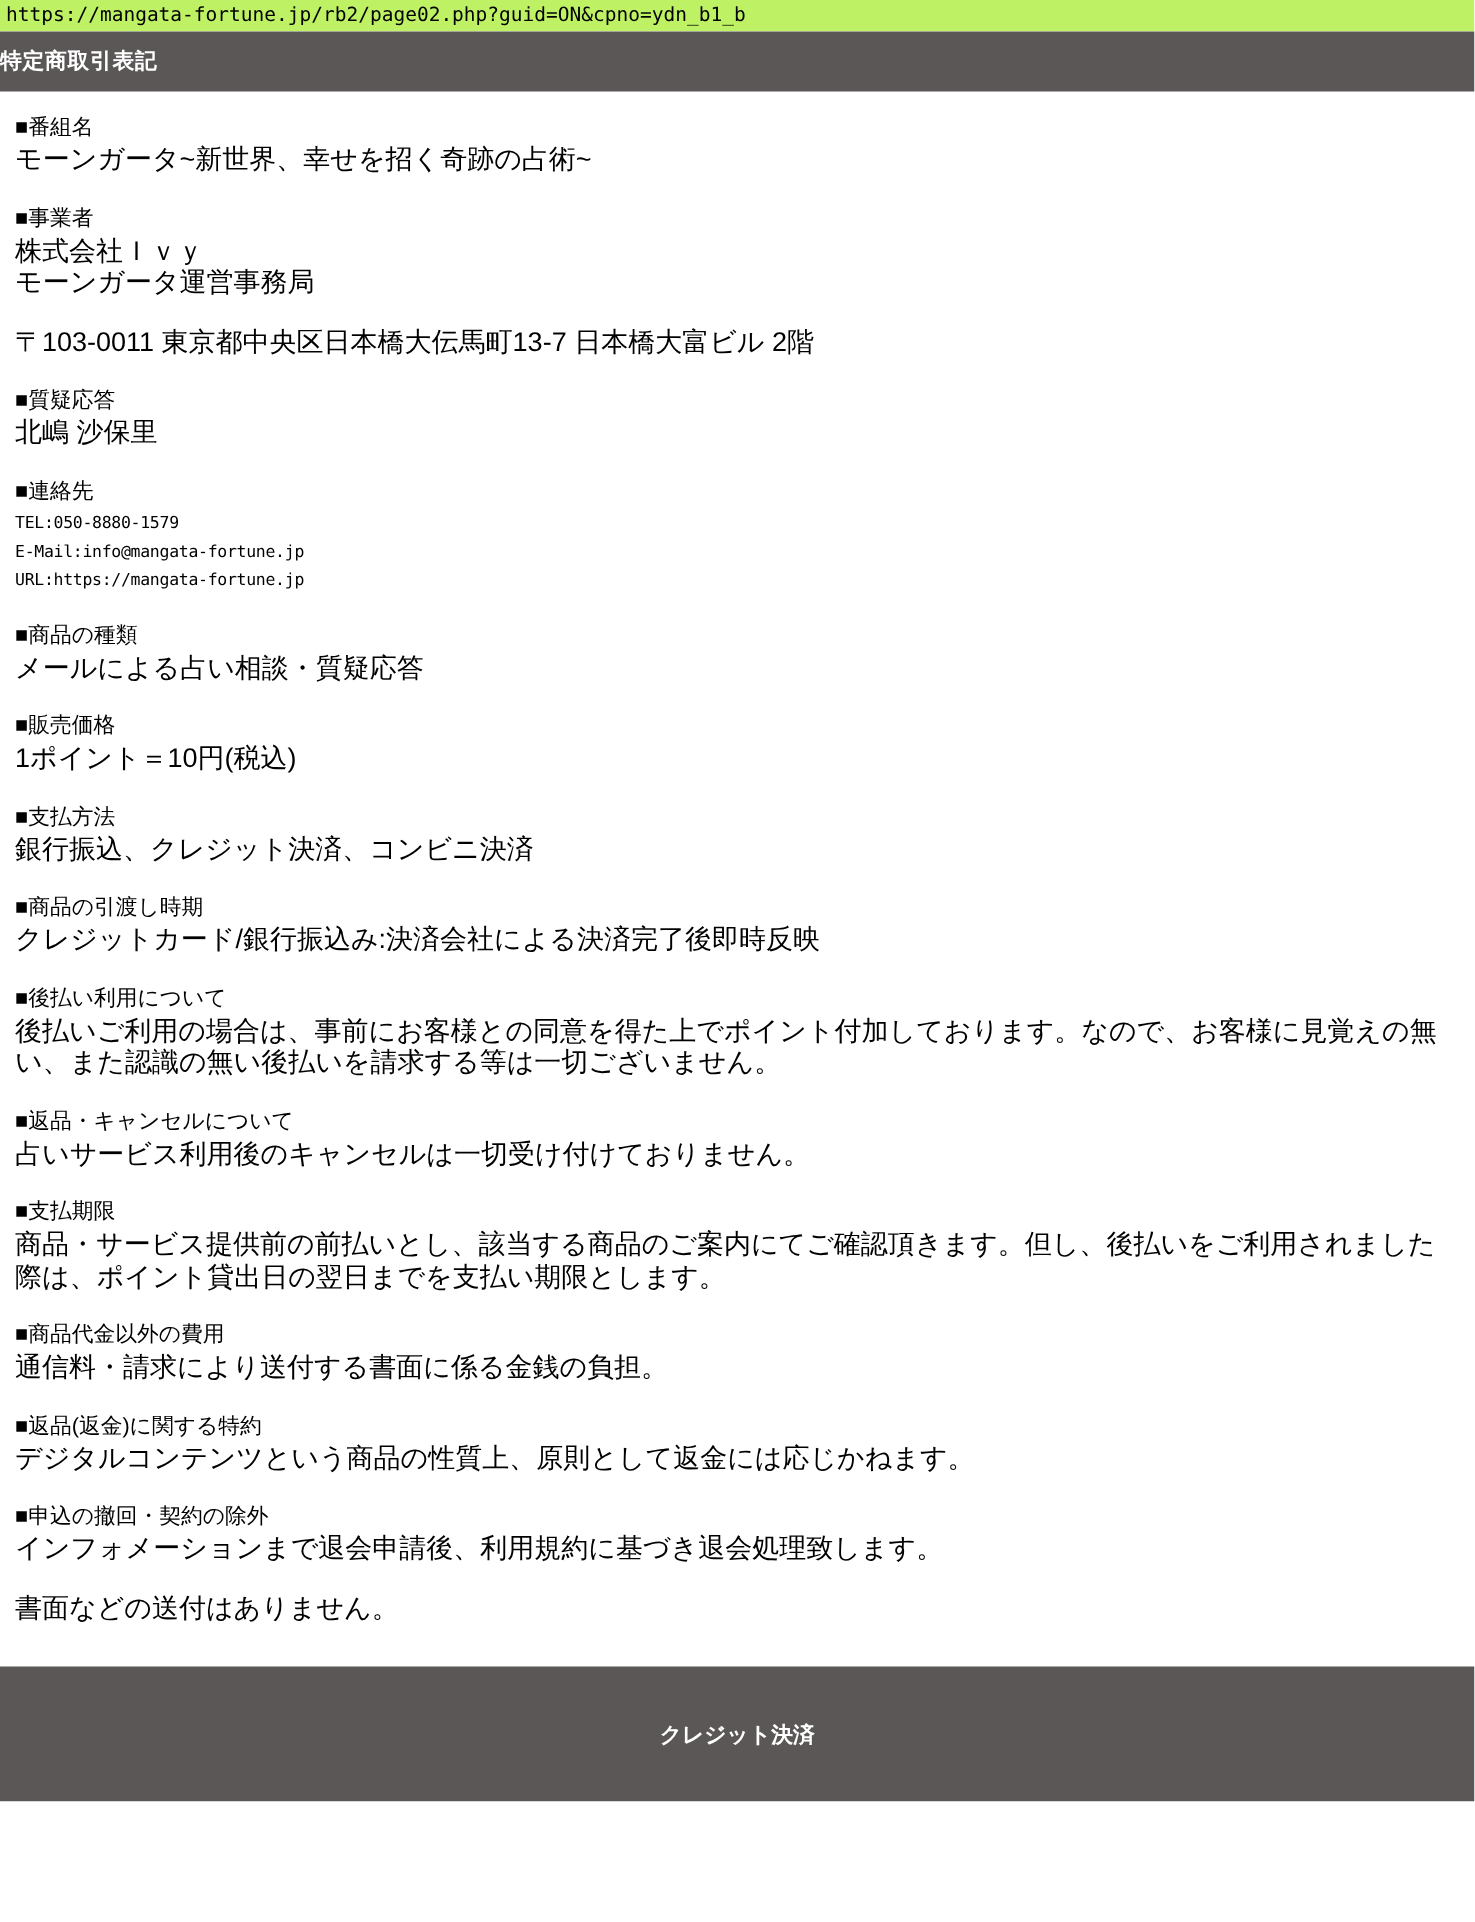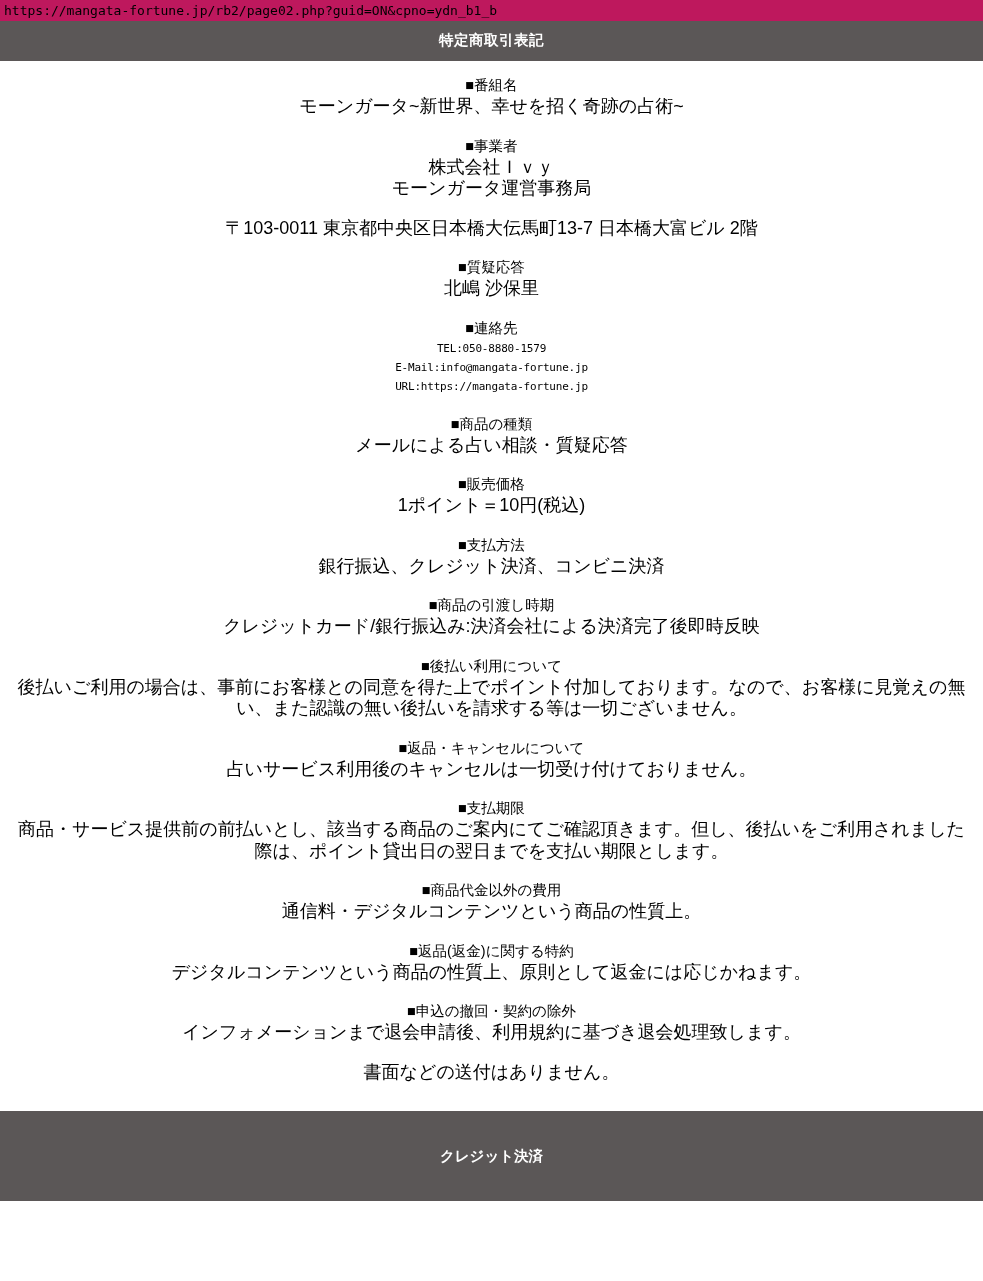--- a/index.html
+++ b/index.html
@@ -12,40 +12,38 @@
     font-family: "Liberation Sans", "DejaVu Sans", sans-serif;
     color: #000000;
   }
   .url-bar {
     height: 21px;
     line-height: 21px;
     padding: 0 4px;
     font-family: "DejaVu Sans Mono", "Liberation Mono", monospace;
     font-size: 13px;
     color: #000;
-    background: #be185d;
+    background: #bef264;
     white-space: nowrap;
     overflow: hidden;
   }
   .page {
     width: 983px;
     background: #ffffff;
   }
   .title-bar {
     background: #5b5757;
     color: #ffffff;
-    text-align: center;
     font-size: 14.5px;
     font-weight: bold;
     padding: 10px 0 11px 0;
     letter-spacing: 0.5px;
   }
   .content {
     padding: 14px 10px 10px 10px;
-    text-align: center;
   }
   .section {
     margin-bottom: 18px;
   }
   .section:last-child {
     margin-bottom: 0;
   }
   .sec-head {
     font-size: 14.5px;
     line-height: 21px;
@@ -135,21 +133,21 @@
       <div class="section">
         <div class="sec-head">■返品・キャンセルについて</div>
         <div class="sec-body">占いサービス利用後のキャンセルは一切受け付けておりません。</div>
       </div>
       <div class="section">
         <div class="sec-head">■支払期限</div>
         <div class="sec-body">商品・サービス提供前の前払いとし、該当する商品のご案内にてご確認頂きます。但し、後払いをご利用されました際は、ポイント貸出日の翌日までを支払い期限とします。</div>
       </div>
       <div class="section">
         <div class="sec-head">■商品代金以外の費用</div>
-        <div class="sec-body">通信料・デジタルコンテンツという商品の性質上。</div>
+        <div class="sec-body">通信料・請求により送付する書面に係る金銭の負担。</div>
       </div>
       <div class="section">
         <div class="sec-head">■返品(返金)に関する特約</div>
         <div class="sec-body">デジタルコンテンツという商品の性質上、原則として返金には応じかねます。</div>
       </div>
       <div class="section">
         <div class="sec-head">■申込の撤回・契約の除外</div>
         <div class="sec-body">インフォメーションまで退会申請後、利用規約に基づき退会処理致します。</div>
       </div>
       <div class="section">

